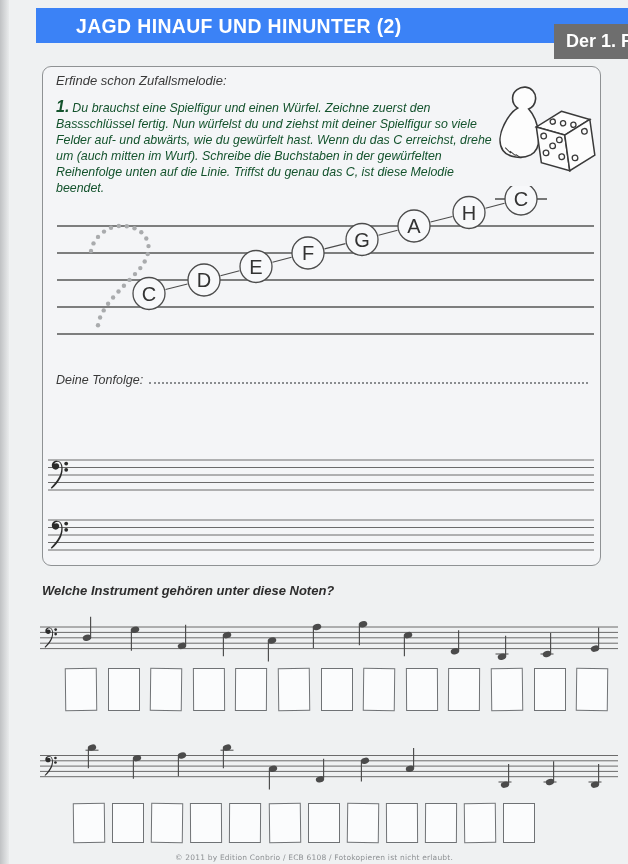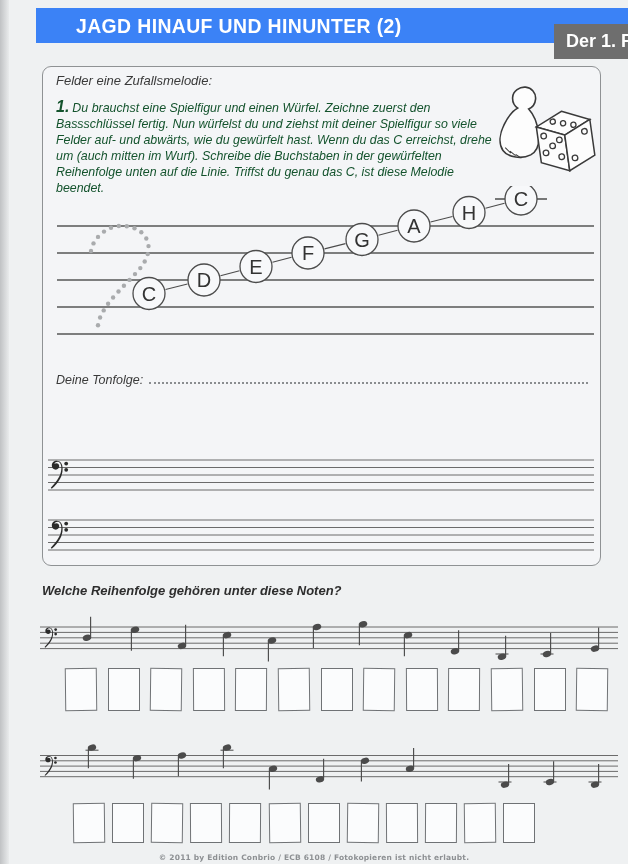--- a/index.html
+++ b/index.html
@@ -26,35 +26,35 @@
   .dotline{flex:1;border-bottom:2px dotted #8a8d90;height:11px;margin-left:6px;}
   .emptystaves{position:absolute;left:2px;top:386px;}
   .question{position:absolute;left:42px;top:583px;margin:0;font-weight:bold;font-style:italic;
         font-size:13px;color:#2d2d2d;}
   .rsvg{position:absolute;left:36px;}
   #reading-staff-1{top:610px;}
   #reading-staff-2{top:738px;}
   .boxrow{position:absolute;left:0;top:0;width:628px;height:0;}
   .answer-box{position:absolute;background:#fbfcfd;border:1.4px solid #6f7275;}
   .footer{position:absolute;left:0;bottom:2px;width:628px;text-align:center;font-size:7.5px;
-        color:#8d9093;font-family:"DejaVu Sans",sans-serif;letter-spacing:.2px;font-weight:bold;}
+        color:#8d9093;font-family:"DejaVu Sans",sans-serif;letter-spacing:.2px;}
 </style>
 </head>
 <body>
 
 <div class="page">
   <div class="edge-left"></div>
 
   <header class="titlebar">
     <div class="title">JAGD HINAUF UND HINUNTER (2)</div>
     <div class="badge">Der 1. Fall</div>
   </header>
 
   <section class="main-box">
-    <p class="intro">Felder eine Zufallsmelodie:</p>
+    <p class="intro">Erfinde schon Zufallsmelodie:</p>
 
     <p class="taskp task1"><span class="tasknum">1.</span><span>Du brauchst eine Spielfigur und einen Würfel. Zeichne zuerst den Bassschlüssel fertig. Nun würfelst du und ziehst mit deiner Spielfigur so viele Felder auf- und abwärts, wie du gewürfelt hast. Wenn du das C erreichst, drehe um (auch mitten im Wurf). Schreibe die Buchstaben in der gewürfelten Reihenfolge unten auf die Linie. Triffst du genau das C, ist diese Melodie beendet.</span></p>
 
     <svg class="illu" width="110" height="98">
       <defs>
         <g id="bcf">
           <path d="M2.2,38.5 C11.5,30 16,22.5 16,13 C16,6.8 12.9,3 8.6,3 C4.9,3 2.3,5.6 2.3,9
                    C2.3,12 4.4,14.2 7.4,14.2 C9.9,14.2 11.7,12.4 11.7,10 C11.7,7.8 10.1,6.2 8,6.2
                    C7,6.2 6.1,6.6 5.5,7.2 C6.2,5.3 7.8,4.2 9.6,4.2 C12.6,4.2 14.4,7.5 14.4,12.2
                    C14.4,20.2 9.9,28.2 1,37.2 Z"></path>
@@ -175,21 +175,21 @@
         <use href="#bcf" transform="translate(5,5.421052631578947) scale(0.7894736842105263)" fill="#2b2b2b"></use>
         <line x1="3" y1="67" x2="549" y2="67" stroke="#6b6b6b" stroke-width="1"></line>
         <line x1="3" y1="74.5" x2="549" y2="74.5" stroke="#6b6b6b" stroke-width="1"></line>
         <line x1="3" y1="82" x2="549" y2="82" stroke="#6b6b6b" stroke-width="1"></line>
         <line x1="3" y1="89.5" x2="549" y2="89.5" stroke="#6b6b6b" stroke-width="1"></line>
         <line x1="3" y1="97" x2="549" y2="97" stroke="#6b6b6b" stroke-width="1"></line>
         <use href="#bcf" transform="translate(5,65.42105263157895) scale(0.7894736842105263)" fill="#2b2b2b"></use>
       </svg>
   </section>
 
-  <p class="question">Welche Reihenfolge gehören unter diese Noten?</p>
+  <p class="question">Welche Instrument gehören unter diese Noten?</p>
 
   <svg id="reading-staff-1" class="rsvg" width="588" height="62">
       <line x1="4" y1="17" x2="582" y2="17" stroke="#6b6b6b" stroke-width="1"></line>
       <line x1="4" y1="22.4" x2="582" y2="22.4" stroke="#6b6b6b" stroke-width="1"></line>
       <line x1="4" y1="27.8" x2="582" y2="27.8" stroke="#6b6b6b" stroke-width="1"></line>
       <line x1="4" y1="33.2" x2="582" y2="33.2" stroke="#6b6b6b" stroke-width="1"></line>
       <line x1="4" y1="38.6" x2="582" y2="38.6" stroke="#6b6b6b" stroke-width="1"></line>
       <use href="#bcf" transform="translate(8,15.863157894736842) scale(0.5684210526315789)" fill="#2b2b2b"></use>
       <g>
         <line x1="54.6" y1="26.8" x2="54.6" y2="6.739999999999998" stroke="#4b4b4b" stroke-width="1.15"></line>

